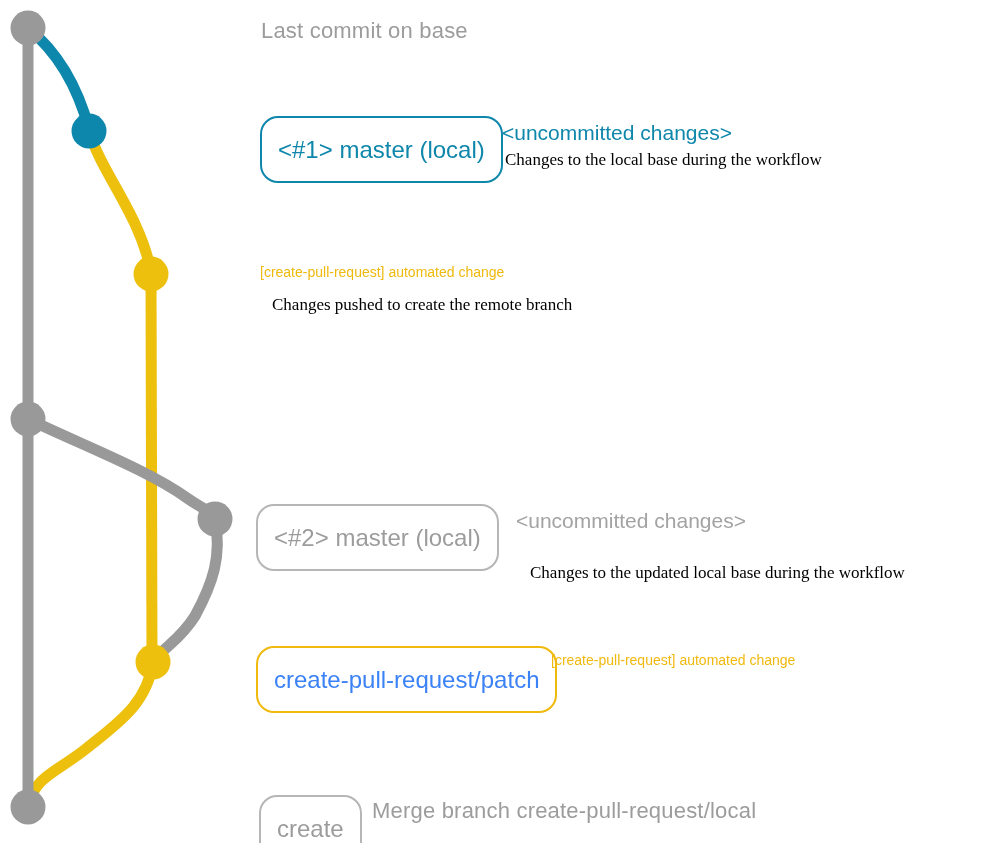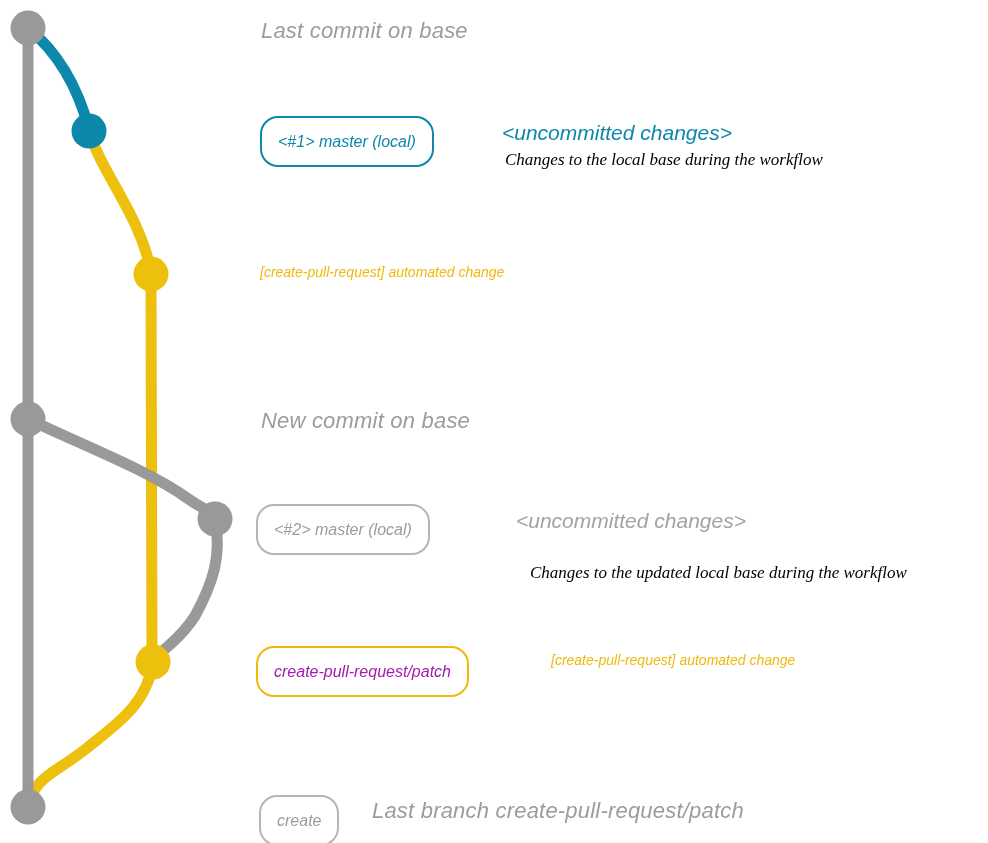--- a/index.html
+++ b/index.html
@@ -1,33 +1,33 @@
 <!DOCTYPE html>
 <html><head>
 <meta charset="utf-8">
 <style>
   html,body{margin:0;padding:0;background:#ffffff;}
   body{width:988px;height:843px;position:relative;font-family:"Liberation Sans","DejaVu Sans",sans-serif;overflow:hidden;}
   #stage{position:absolute;inset:0;width:988px;height:843px;}
   #graph{position:absolute;left:0;top:0;}
 
-  .abs{position:absolute;white-space:nowrap;font-style:italic;}
+  .abs{position:absolute;white-space:nowrap;}
 
   .h-gray{font-size:22px;color:#9c9c9c;letter-spacing:.2px;}
   .h-yellow{font-size:14px;color:#f0b90d;}
   .note-blue{font-size:21px;color:#0e87ab;}
   .note-gray{font-size:21px;color:#a3a3a3;}
   .serif{font-family:"Liberation Serif","DejaVu Serif",serif;font-size:17px;color:#000;}
 
   .badge{display:inline-flex;align-items:center;justify-content:center;
-         height:31px;padding:8px 16px;border-radius:18px;border:2px solid;
-         font-size:16px;background:#fff;}
+         height:31px;padding:16px 16px;border-radius:18px;border:2px solid;
+         font-size:24px;background:#fff;}
   .badge.blue{color:#0e87ab;border-color:#0e87ab;}
   .badge.gray{color:#9c9c9c;border-color:#b6b6b6;}
-  .badge.yellow{color:#a21caf;border-color:#f0b90d;}
+  .badge.yellow{color:#3b82f6;border-color:#f0b90d;}
 </style>
 </head>
 <body>
 
 <div id="stage">
 
   <svg id="graph" width="988" height="843" viewBox="0 0 988 843">
 
     <path d="M151,272 L152,663" fill="none" stroke-width="11" stroke="#edc00d"></path>
     <path d="M89,131 C101,172 140,216 150,268" fill="none" stroke-width="11" stroke="#edc00d"></path>
@@ -49,26 +49,26 @@
     <circle cx="28" cy="807" r="17.5" fill="#999999"></circle>
   </svg>
 
   <div class="abs h-gray" style="left:261px;top:18px;">Last commit on base</div>
 
   <div class="abs badge blue" style="left:260px;top:116px;">&lt;#1&gt; master (local)</div>
   <div class="abs note-blue" style="left:502px;top:121px;">&lt;uncommitted changes&gt;</div>
   <div class="abs serif" style="left:505px;top:150px;">Changes to the local base during the workflow</div>
 
   <div class="abs h-yellow" style="left:260px;top:264px;">[create-pull-request] automated change</div>
+  <div class="abs serif" style="left:272px;top:295px;">Changes pushed to create the remote branch</div>
 
-  <div class="abs h-gray" style="left:261px;top:408px;">New commit on base</div>
 
   <div class="abs badge gray" style="left:256px;top:504px;text-align:center;">&lt;#2&gt; master (local)</div>
   <div class="abs note-gray" style="left:516px;top:509px;">&lt;uncommitted changes&gt;</div>
   <div class="abs serif" style="left:530px;top:563px;">Changes to the updated local base during the workflow</div>
 
   <div class="abs badge yellow" style="left:256px;top:646px;">create-pull-request/patch</div>
   <div class="abs h-yellow" style="left:551px;top:652px;">[create-pull-request] automated change</div>
 
   <div class="abs badge gray" style="left:259px;top:795px;">create</div>
-  <div class="abs h-gray" style="left:372px;top:798px;">Last branch create-pull-request/patch</div>
+  <div class="abs h-gray" style="left:372px;top:798px;">Merge branch create-pull-request/local</div>
 
 </div>
 
 </body></html>

